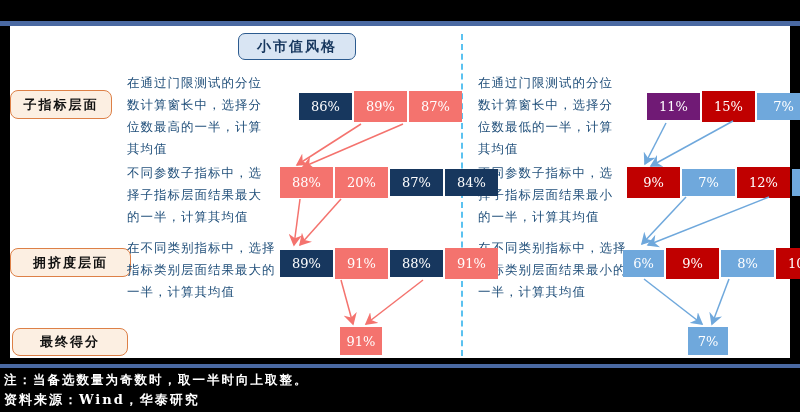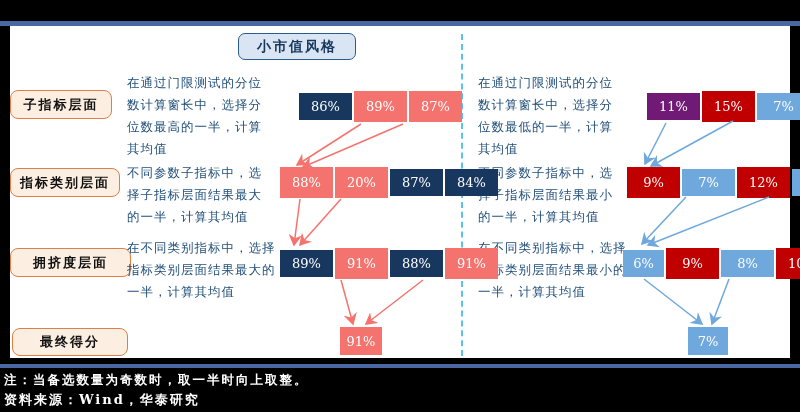--- a/index.html
+++ b/index.html
@@ -54,21 +54,20 @@
 
 <div class="rule top"></div>
 
 <div class="canvas">
 
   <div class="title-box" style="left:228px;">小市值风格</div>
 
   <div class="divider"></div>
 
   <div class="row-label" style="top:64px;width:102px;">子指标层面</div>
-  <div class="row-label" style="top:142px;width:110px;">指标类别层面</div>
   <div class="row-label" style="top:222px;width:121px;">拥挤度层面</div>
   <div class="row-label" style="top:302px;left:2px;width:116px;height:28px;">最终得分</div>
 
   <div class="desc" style="left:117px;top:46px;">在通过门限测试的分位
 数计算窗长中，选择分
 位数最高的一半，计算
 其均值</div>
   <div class="desc" style="left:117px;top:136px;">不同参数子指标中，选
 择子指标层面结果最大
 的一半，计算其均值</div>

